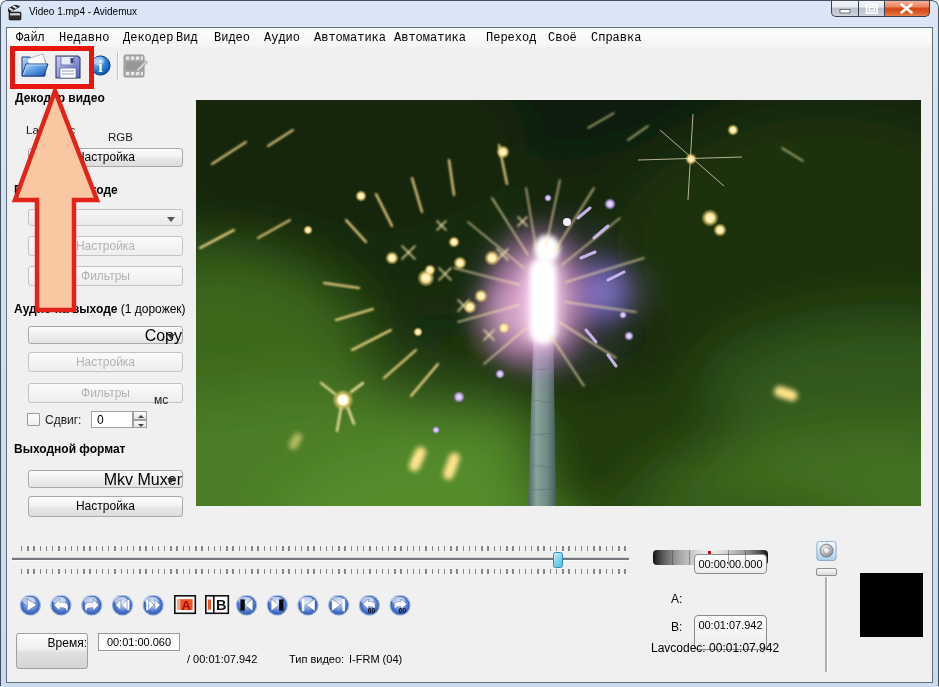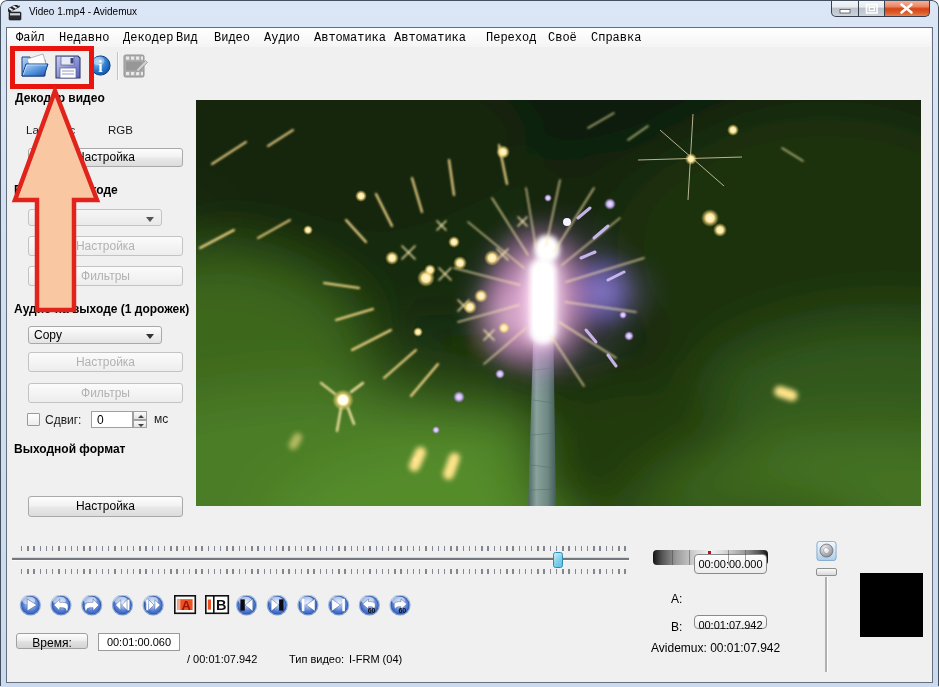--- a/index.html
+++ b/index.html
@@ -24,34 +24,34 @@
 .mi{position:absolute;top:31px;font-size:12px;color:#000;font-family:Liberation Mono, monospace;}
 
 .hd{position:absolute;font-size:12px;font-weight:bold;color:#000;}
 .lbl{position:absolute;font-size:11.5px;color:#1a1a1a;}
 
 .btn{position:absolute;left:28px;width:155px;height:19px;box-sizing:border-box;
  border:1px solid #a9a9a9;border-radius:3px;
  background:linear-gradient(180deg,#fdfdfd 0%,#f2f2f2 45%,#e8e8e8 55%,#dcdcdc 100%);
  font-size:12px;color:#000;text-align:center;line-height:17px;}
 .btn.dis{color:#b2b2b2;border-color:#c3c3c3;background:linear-gradient(180deg,#fbfbfb,#ededed);}
-.combo{position:absolute;left:28px;width:134px;height:18px;box-sizing:border-box;
+.combo{position:absolute;left:28px;width:155px;height:18px;box-sizing:border-box;
  border:1px solid #a9a9a9;border-radius:3px;
  background:linear-gradient(180deg,#fdfdfd 0%,#f0f0f0 50%,#e3e3e3 100%);
- font-size:12px;color:#000;line-height:17px;padding-left:5px;}
+ font-size:16px;color:#000;line-height:17px;padding-left:5px;text-align:right;}
 .combo.dis{color:#b2b2b2;border-color:#c3c3c3;background:linear-gradient(180deg,#f6f6f6,#e9e9e9);}
 .combo:after{content:"";position:absolute;right:7px;top:7px;width:0;height:0;
  border-left:4px solid transparent;border-right:4px solid transparent;border-top:5px solid #333;}
 .combo.dis:after{border-top-color:#555;}
 
 .ticks{position:absolute;height:5px;background:repeating-linear-gradient(90deg,#82878e 0px,#82878e 1.4px,transparent 1.4px,transparent 6.22px);}
 #groove{position:absolute;left:12px;top:557px;width:617px;height:2px;background:#73787f;border-top:1px solid #d8d8d8;border-bottom:1px solid #fafafa;}
 #thumb{position:absolute;left:553px;top:552px;width:10px;height:16px;background:linear-gradient(135deg,#c9f0fa,#7fd0e8 55%,#5ec0e0);border:1.5px solid #2e8cb4;border-radius:2.5px;box-sizing:border-box;}
 
-#btn-time{position:absolute;left:16px;top:633px;width:72px;height:16px;box-sizing:border-box;border:1px solid #a0a0a0;border-radius:3px;background:linear-gradient(180deg,#fdfdfd,#eee 45%,#e0e0e0 55%,#d4d4d4);font-size:12px;text-align:center;line-height:18px;}
+#btn-time{position:absolute;left:16px;top:633px;width:72px;height:36px;box-sizing:border-box;border:1px solid #a0a0a0;border-radius:3px;background:linear-gradient(180deg,#fdfdfd,#eee 45%,#e0e0e0 55%,#d4d4d4);font-size:12px;text-align:right;line-height:18px;}
 #fld-time{position:absolute;left:98px;top:633px;width:82px;height:18px;box-sizing:border-box;border:1px solid #9a9a9a;background:#fff;font-size:11px;text-align:center;line-height:16px;}
 .txt{position:absolute;font-size:11px;color:#000;margin-top:16px;}
 
 #jog{position:absolute;left:653px;top:550px;width:115px;height:15px;border-radius:4px;
  background:linear-gradient(90deg,#141414 0%,#555 8%,#9a9a9a 20%,#d8d8d8 38%,#f2f2f2 50%,#d8d8d8 62%,#9a9a9a 80%,#555 92%,#141414 100%);}
 .jseg{position:absolute;width:1px;height:15px;background:rgba(70,70,70,.5);}
 #jogred{position:absolute;left:708px;top:551px;width:3px;height:12px;background:#c01015;}
 .abfield{position:absolute;left:694px;width:73px;height:20px;box-sizing:border-box;border:1px solid #8a8a8a;border-radius:4px;background:linear-gradient(180deg,#fdfdfd,#ececec);font-size:11px;text-align:center;line-height:18px;color:#000;}
 .ablbl{position:absolute;font-size:12px;color:#000;}
 #volhandle{position:absolute;left:816px;top:568px;width:21px;height:8px;box-sizing:border-box;border:1px solid #8f8f8f;border-radius:2px;background:linear-gradient(180deg,#fafafa,#d9d9d9);}
@@ -368,37 +368,38 @@
 
     <g stroke="#e9dc9a" stroke-width="1.6" stroke-linecap="round" opacity=".75" filter="url(#blur1)">
       <line x1="392" y1="28" x2="418" y2="13"></line>
       <line x1="432" y1="40" x2="452" y2="26"></line>
       <line x1="586" y1="48" x2="607" y2="61"></line>
     </g>
   </svg>
 
   <div class="hd" style="left:15px;top:91px">Декодер видео</div>
   <div class="lbl" style="left:26px;top:124px">Lavcodec</div>
-  <div class="lbl" style="left:108px;top:124px">RGB</div>
+  <div class="lbl" style="left:108px;top:131px">RGB</div>
   <div class="btn" style="top:148px">Настройка</div>
   <div class="hd" style="left:14px;top:183px">Видео на выходе</div>
   <div class="combo dis" style="top:209px;height:17px">&nbsp;</div>
   <div class="btn dis" style="top:236px;height:20px;line-height:18px">Настройка</div>
   <div class="btn dis" style="top:266px;height:20px;line-height:18px">Фильтры</div>
-  <div class="hd" style="left:14px;top:302px">Аудио на выходе <span style="font-weight:bold">(1 дорожек)</span></div>
+  <div class="hd" style="left:14px;top:302px">Аудио на выходе <span style="font-weight:normal">(1 дорожек)</span></div>
   <div class="combo" style="top:326px;height:18px">Copy</div>
   <div class="btn dis" style="top:352px;height:20px;line-height:18px">Настройка</div>
   <div class="btn dis" style="top:383px;height:20px;line-height:18px">Фильтры</div>
   <div id="chk"></div>
   <div class="lbl" style="left:45px;top:413px;font-size:12px">Сдвиг:</div>
   <div id="spinfld">0</div>
   <div class="spinb" id="spinup" style="top:411px"></div>
   <div class="spinb" id="spindn" style="top:419.5px"></div>
-  <div class="lbl" style="left:154px;top:412px;font-size:12px">мс</div>
+  <div class="lbl" style="left:154px;top:393px;font-size:12px">мс</div>
   <div class="hd" style="left:14px;top:442px">Выходной формат</div>
+  <div class="combo" style="top:470px;height:18px">Mkv Muxer</div>
   <div class="btn" style="top:496px;height:21px;line-height:19px">Настройка</div>
 
   <div class="ticks" style="left:21px;top:546px;width:605px;"></div>
   <div class="ticks" style="left:21px;top:569px;width:605px;"></div>
   <div id="groove"></div>
   <div id="thumb"></div>
 
   <svg class="abs" style="left:0;top:595px" width="440" height="28" viewBox="0 0 440 28">
     <defs>
       <radialGradient id="cbody" cx=".5" cy=".42" r=".75">
@@ -490,22 +491,22 @@
   <div id="fld-time">00:01:00.060</div>
   <div class="txt" style="left:187px;top:637px">/ 00:01:07.942</div>
   <div class="txt" style="left:289px;top:637px">Тип видео:</div>
   <div class="txt" style="left:349px;top:637px">I-FRM (04)</div>
 
   <div id="jog"></div>
   <div id="jogred"></div>
   <div class="ablbl" style="left:671px;top:592px">A:</div>
   <div class="abfield" style="top:554px">00:00:00.000</div>
   <div class="ablbl" style="left:671px;top:620px">B:</div>
-  <div class="abfield" style="top:615px;height:14px">00:01:07.942</div>
-  <div class="ablbl" style="left:651px;top:641px">Avidemux: 00:01:07.942</div>
+  <div class="abfield" style="top:615px;height:35px">00:01:07.942</div>
+  <div class="ablbl" style="left:651px;top:641px">Lavcodec: 00:01:07.942</div>
   <div class="jseg" style="left:672px;top:550px"></div>
   <div class="jseg" style="left:689px;top:550px"></div>
   <div class="jseg" style="left:728px;top:550px"></div>
   <div class="jseg" style="left:745px;top:550px"></div>
 
   <svg class="abs" style="left:816px;top:541px" width="21" height="20" viewBox="0 0 23 23">
     <rect x="0.5" y="0.5" width="22" height="22" rx="3" fill="url(#spkbg)" stroke="#7aa3c8"></rect>
     <defs>
       <linearGradient id="spkbg" x1="0" y1="0" x2="0" y2="1">
         <stop offset="0" stop-color="#f2f8fd"></stop>

